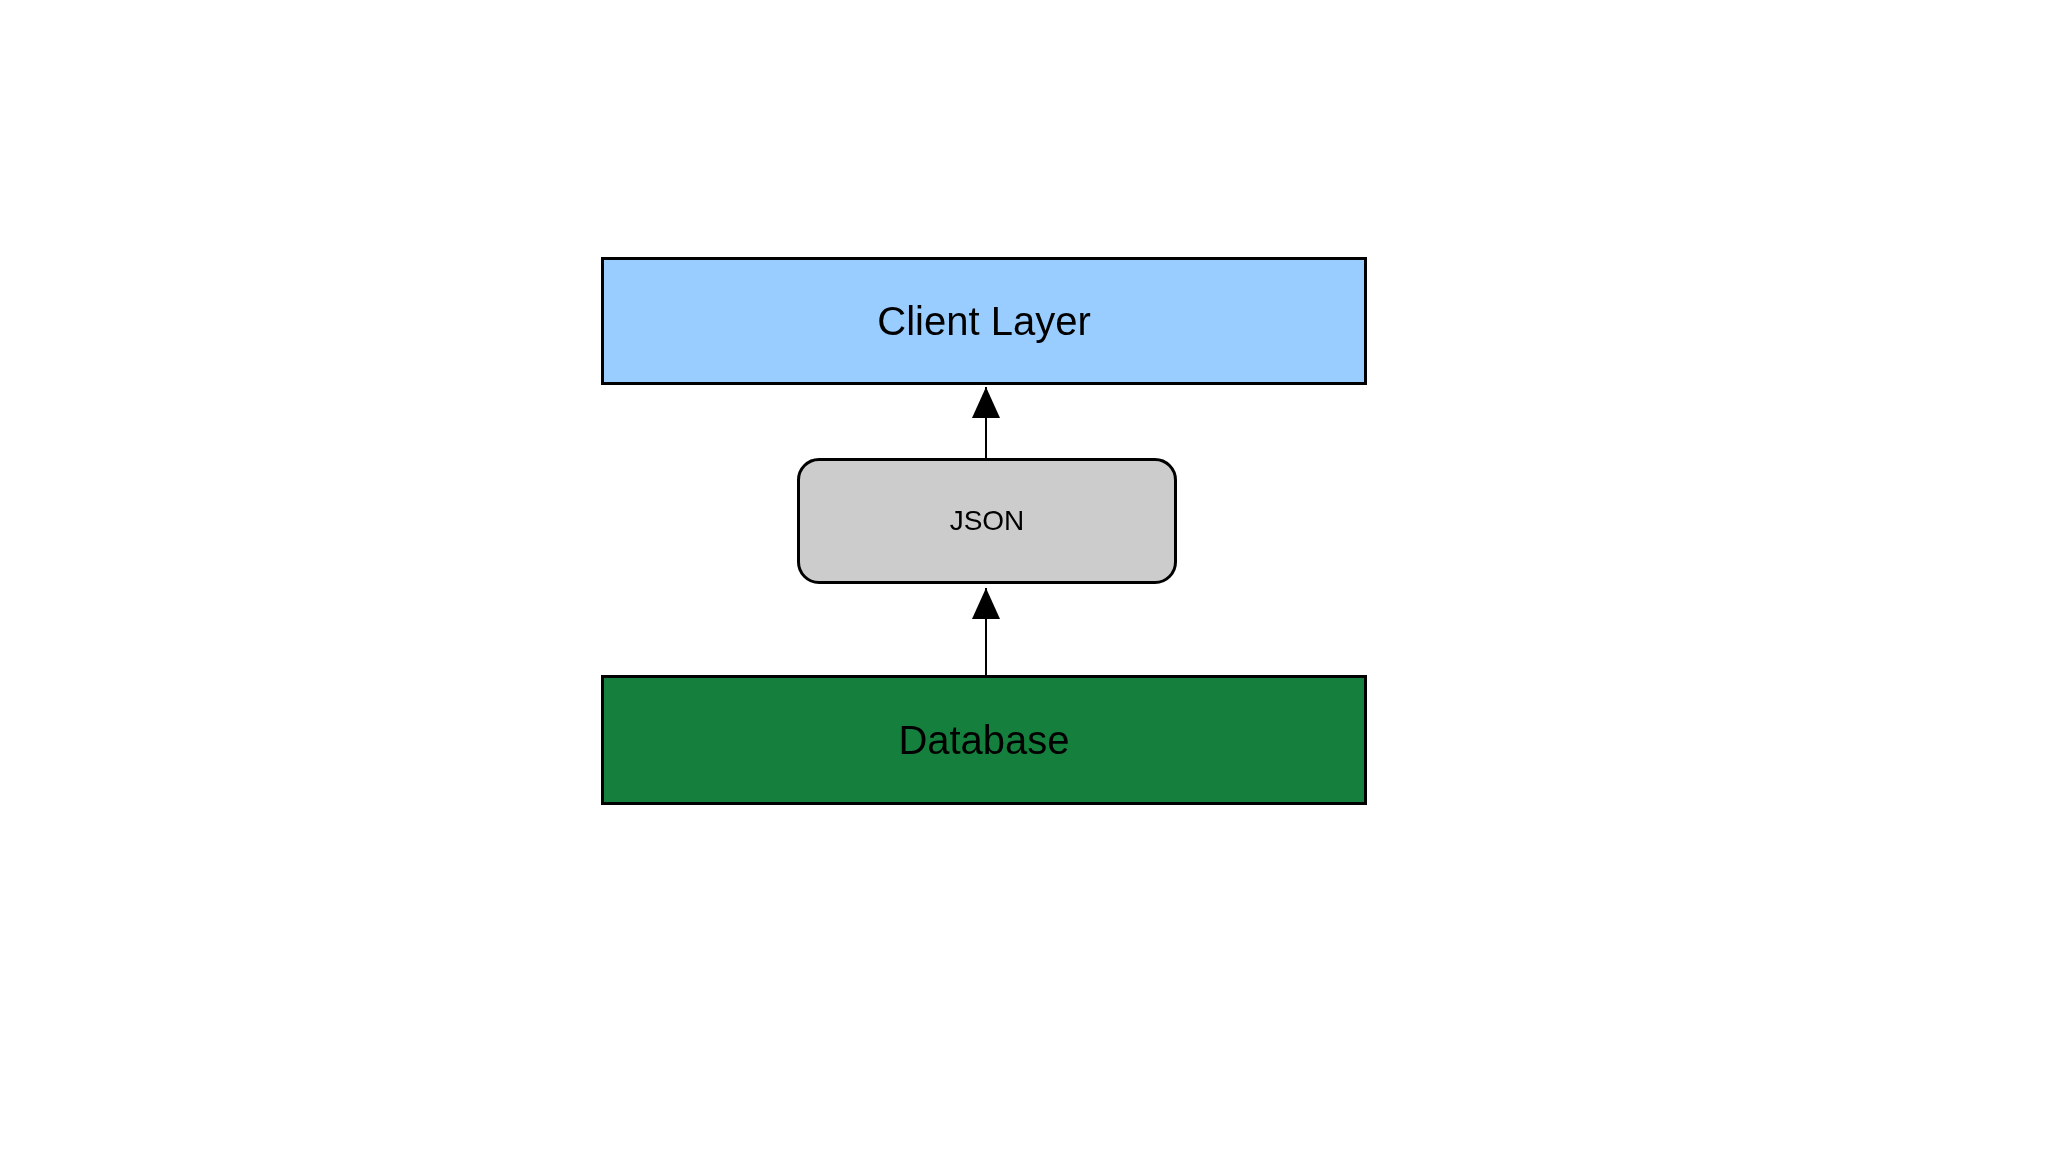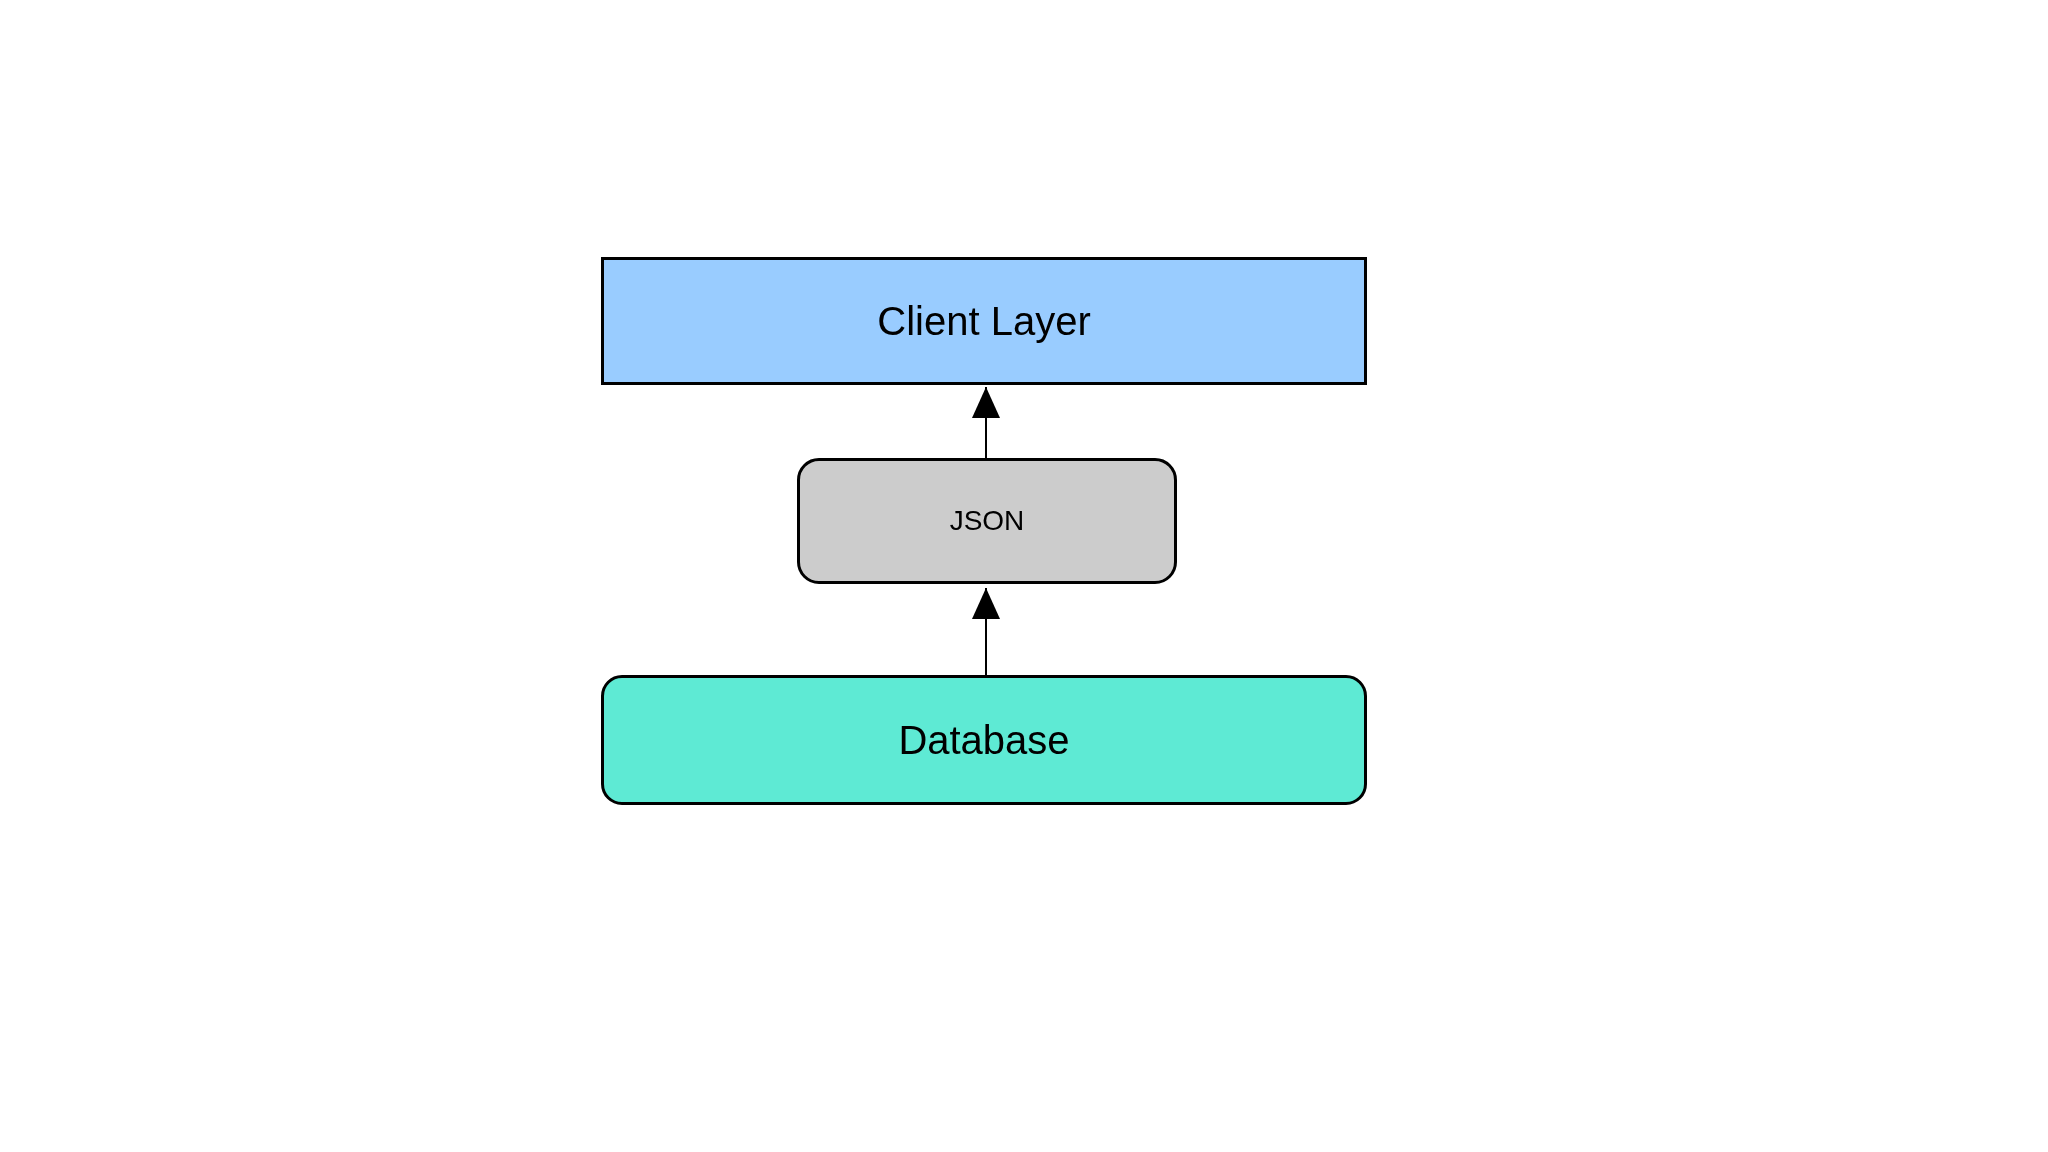--- a/index.html
+++ b/index.html
@@ -99,17 +99,17 @@
   <div class="edge-line edge-line-json-client"></div>
   <div class="arrowhead-up arrowhead-json-client"></div>
 
   <div class="node node-json" style="background-color: rgb(204, 204, 204);">
     <div>JSON</div>
   </div>
 
   <div class="edge-line edge-line-db-json"></div>
   <div class="arrowhead-up arrowhead-db-json"></div>
 
-  <div class="node node-database" style="background-color: #5eead4; border-radius: 21px;">
+  <div class="node node-database" style="background-color: #15803d;">
     <div>Database</div>
   </div>
 
 </div>
 
 </body></html>

